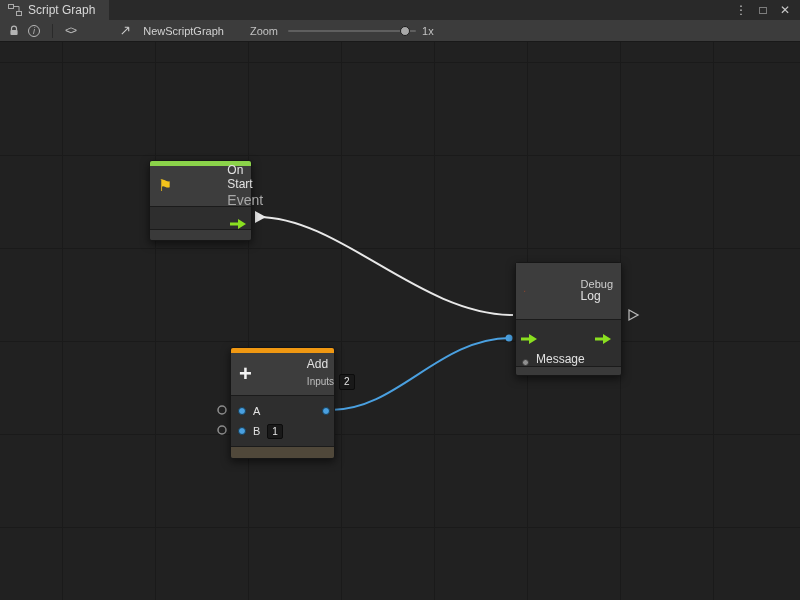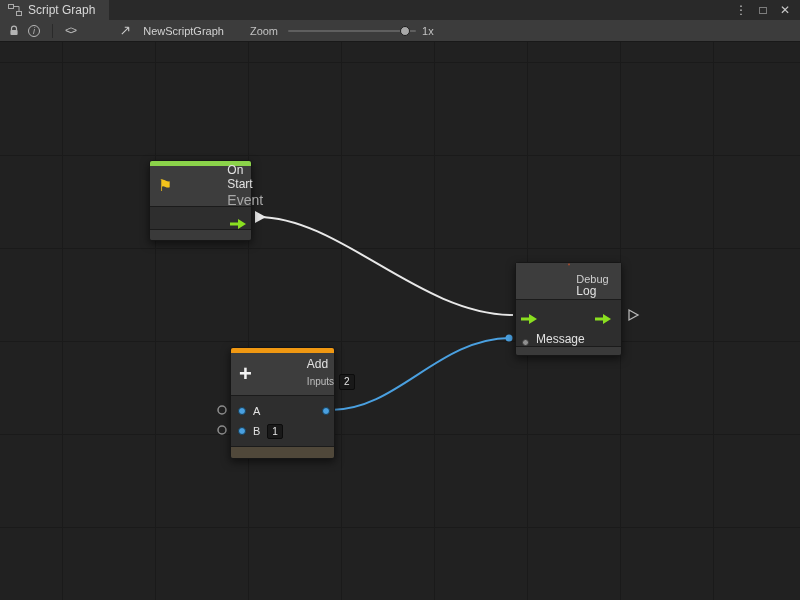--- a/index.html
+++ b/index.html
@@ -61,21 +61,21 @@
   .node-onstart { left:149px; top:118px; width:103px; }
   .node-onstart .node-header { height:40px; }
   .flag { color:#f2c21b; font-size:16px; line-height:16px; }
   .subtitle { font-size:14px; color:#a8a8a8; }
   .flow-row { height:22px; }
   .flow-out { margin-left:auto; margin-right:5px; display:flex; align-items:center; }
   .node-onstart .node-footer { height:10px; }
 
   
   .node-debug { left:515px; top:220px; width:107px; }
-  .node-debug .node-header { height:36px;flex-direction:column; }
+  .node-debug .node-header { height:56px; }
   .node-debug .flow-row { height:24px; padding:0 5px; }
   .flow-in { display:flex; align-items:center; }
   .msg-row { height:22px; padding:0 6px; gap:7px; }
   .node-debug .node-footer { height:8px; }
   .grp { font-size:11px; color:#cfcfcf; }
 
   
   .node-add { left:230px; top:305px; width:105px; }
   .node-add .node-header { height:42px; }
   .plus { color:#f2f2f2; font-size:22px; font-weight:bold; line-height:20px; }

